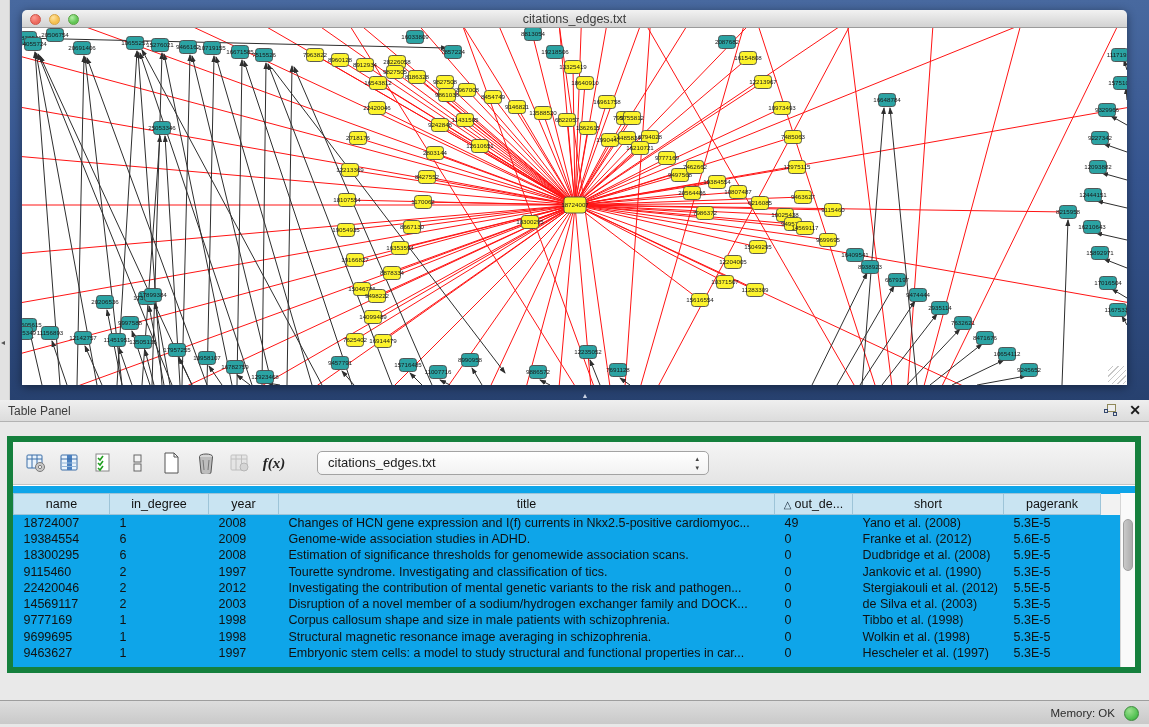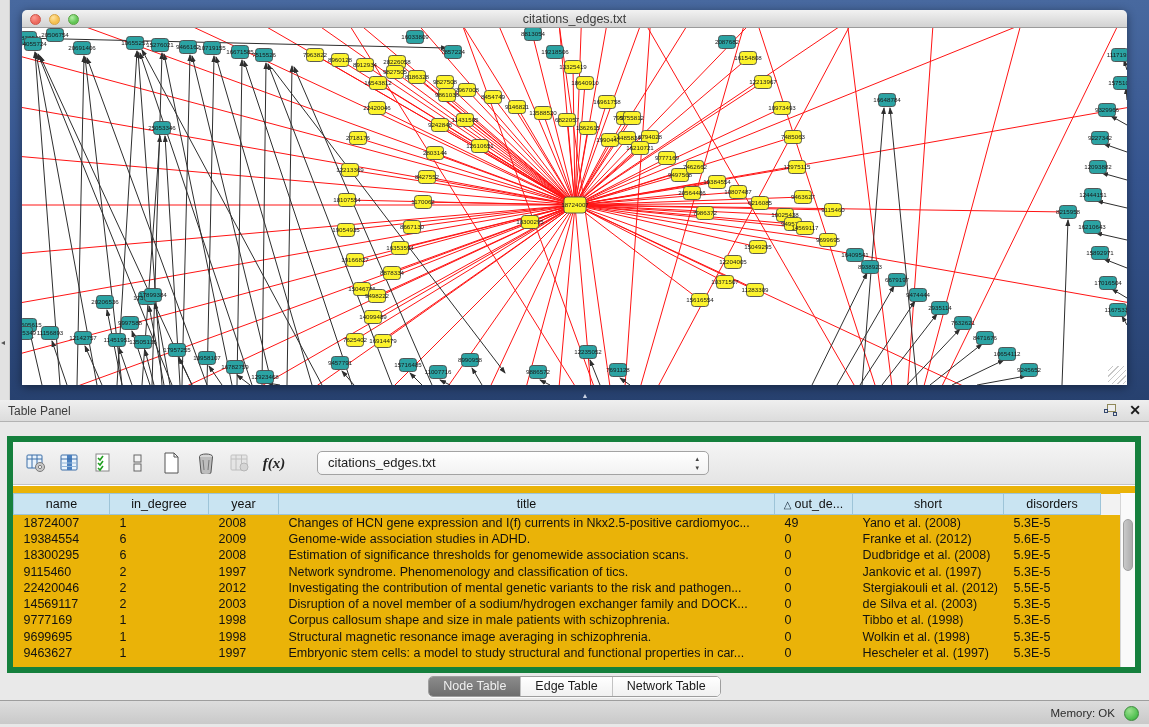--- a/index.html
+++ b/index.html
@@ -47,21 +47,21 @@
   .toolbar { height:43px; background:linear-gradient(180deg,#F5F5F5,#E4E4E4);
     border-bottom:1px solid #C4C4C4; display:flex; align-items:center; padding-left:10px; }
   .tool-btn { width:26px; height:26px; margin-right:8px; display:flex; align-items:center; justify-content:center; }
   .tool-btn svg { display:block; }
   .fx { font-family:"Liberation Serif", serif; font-style:italic; font-weight:bold; font-size:15px; color:#222; }
   .dropdown { margin-left:22px; width:392px; height:24px; background:linear-gradient(180deg,#FFFFFF,#F2F2F2);
     border:1px solid #A3A3A3; border-radius:5px; position:relative; font-size:13px; color:#1C1C1C;
     line-height:22px; padding-left:10px; }
   .dd-arrows { position:absolute; right:9px; top:2px; font-size:7px; line-height:9px; color:#444; text-align:center; }
 
-  .table-zone { position:absolute; left:0; top:44px; right:0; bottom:0; background:#eab308; }
+  .table-zone { position:absolute; left:0; top:44px; right:0; bottom:0; background:#0ea5e9; }
   table.datatable { border-collapse:collapse; table-layout:fixed; width:1117px; margin-top:7px; }
   table.datatable th { height:21px; background:#C9E4F2; border:1px solid #9DC4D8; border-left:none;
     font-size:12.5px; font-weight:normal; color:#111; text-align:center; overflow:hidden; white-space:nowrap; }
   table.datatable th:first-child { border-left:1px solid #9DC4D8; }
   table.datatable td { height:16.3px; font-size:12.5px; color:#111; padding-left:10px;
     overflow:hidden; white-space:nowrap; text-overflow:clip; }
   .sort-glyph { font-size:10px; margin-right:3px; color:#123; }
   .vscroll { position:absolute; right:0; top:7px; bottom:0; width:15px; background:#FAFAFA; border-left:1px solid #D6D6D6; }
   .vthumb { position:absolute; left:2px; top:26px; width:10px; height:52px; border-radius:6px;
     background:linear-gradient(90deg,#C9C9C9,#ADADAD); border:1px solid #9F9F9F; }
@@ -659,21 +659,21 @@
             <col style="width:30px">
         </colgroup>
         <thead id="table-head">
             <tr>
               <th>name</th>
               <th>in_degree</th>
               <th>year</th>
               <th>title</th>
               <th><span class="sort-glyph">△</span>out_de...</th>
               <th>short</th>
-              <th>disorders</th>
+              <th>pagerank</th>
               <th style="background: rgb(242, 242, 242); border: none;"></th>
             </tr>
           </thead>
         <tbody id="table-body">
             <tr>
               <td>18724007</td>
               <td>1</td>
               <td>2008</td>
               <td>Changes of HCN gene expression and I(f) currents in Nkx2.5-positive cardiomyoc...</td>
               <td>49</td>
@@ -698,23 +698,23 @@
               <td>Estimation of significance thresholds for genomewide association scans.</td>
               <td>0</td>
               <td>Dudbridge et al. (2008)</td>
               <td>5.9E-5</td>
               <td></td>
             </tr>
             <tr>
               <td>9115460</td>
               <td>2</td>
               <td>1997</td>
-              <td>Network syndrome. Phenomenology and classification of tics.</td>
+              <td>Tourette syndrome. Investigating and classification of tics.</td>
               <td>0</td>
-              <td>Jankovic et al. (1997)</td>
+              <td>Jankovic et al. (1990)</td>
               <td>5.3E-5</td>
               <td></td>
             </tr>
             <tr>
               <td>22420046</td>
               <td>2</td>
               <td>2012</td>
               <td>Investigating the contribution of mental genetic variants to the risk and pathogen...</td>
               <td>0</td>
               <td>Stergiakouli et al. (2012)</td>
@@ -762,25 +762,18 @@
               <td></td>
             </tr>
           </tbody>
       </table>
       <div class="vscroll">
           <div class="vthumb"></div>
         </div>
     </div>
   </div>
 
-  <div class="tabs-strip">
-    <div class="segmented" id="segmented">
-        <div class="seg active">Node Table</div>
-        <div class="seg">Edge Table</div>
-        <div class="seg">Network Table</div>
-      </div>
-  </div>
 </div>
 
 <div class="status-bar">
   <span class="memory">Memory: OK</span>
   <span class="memory-dot"></span>
 </div>
 
 </body></html>

